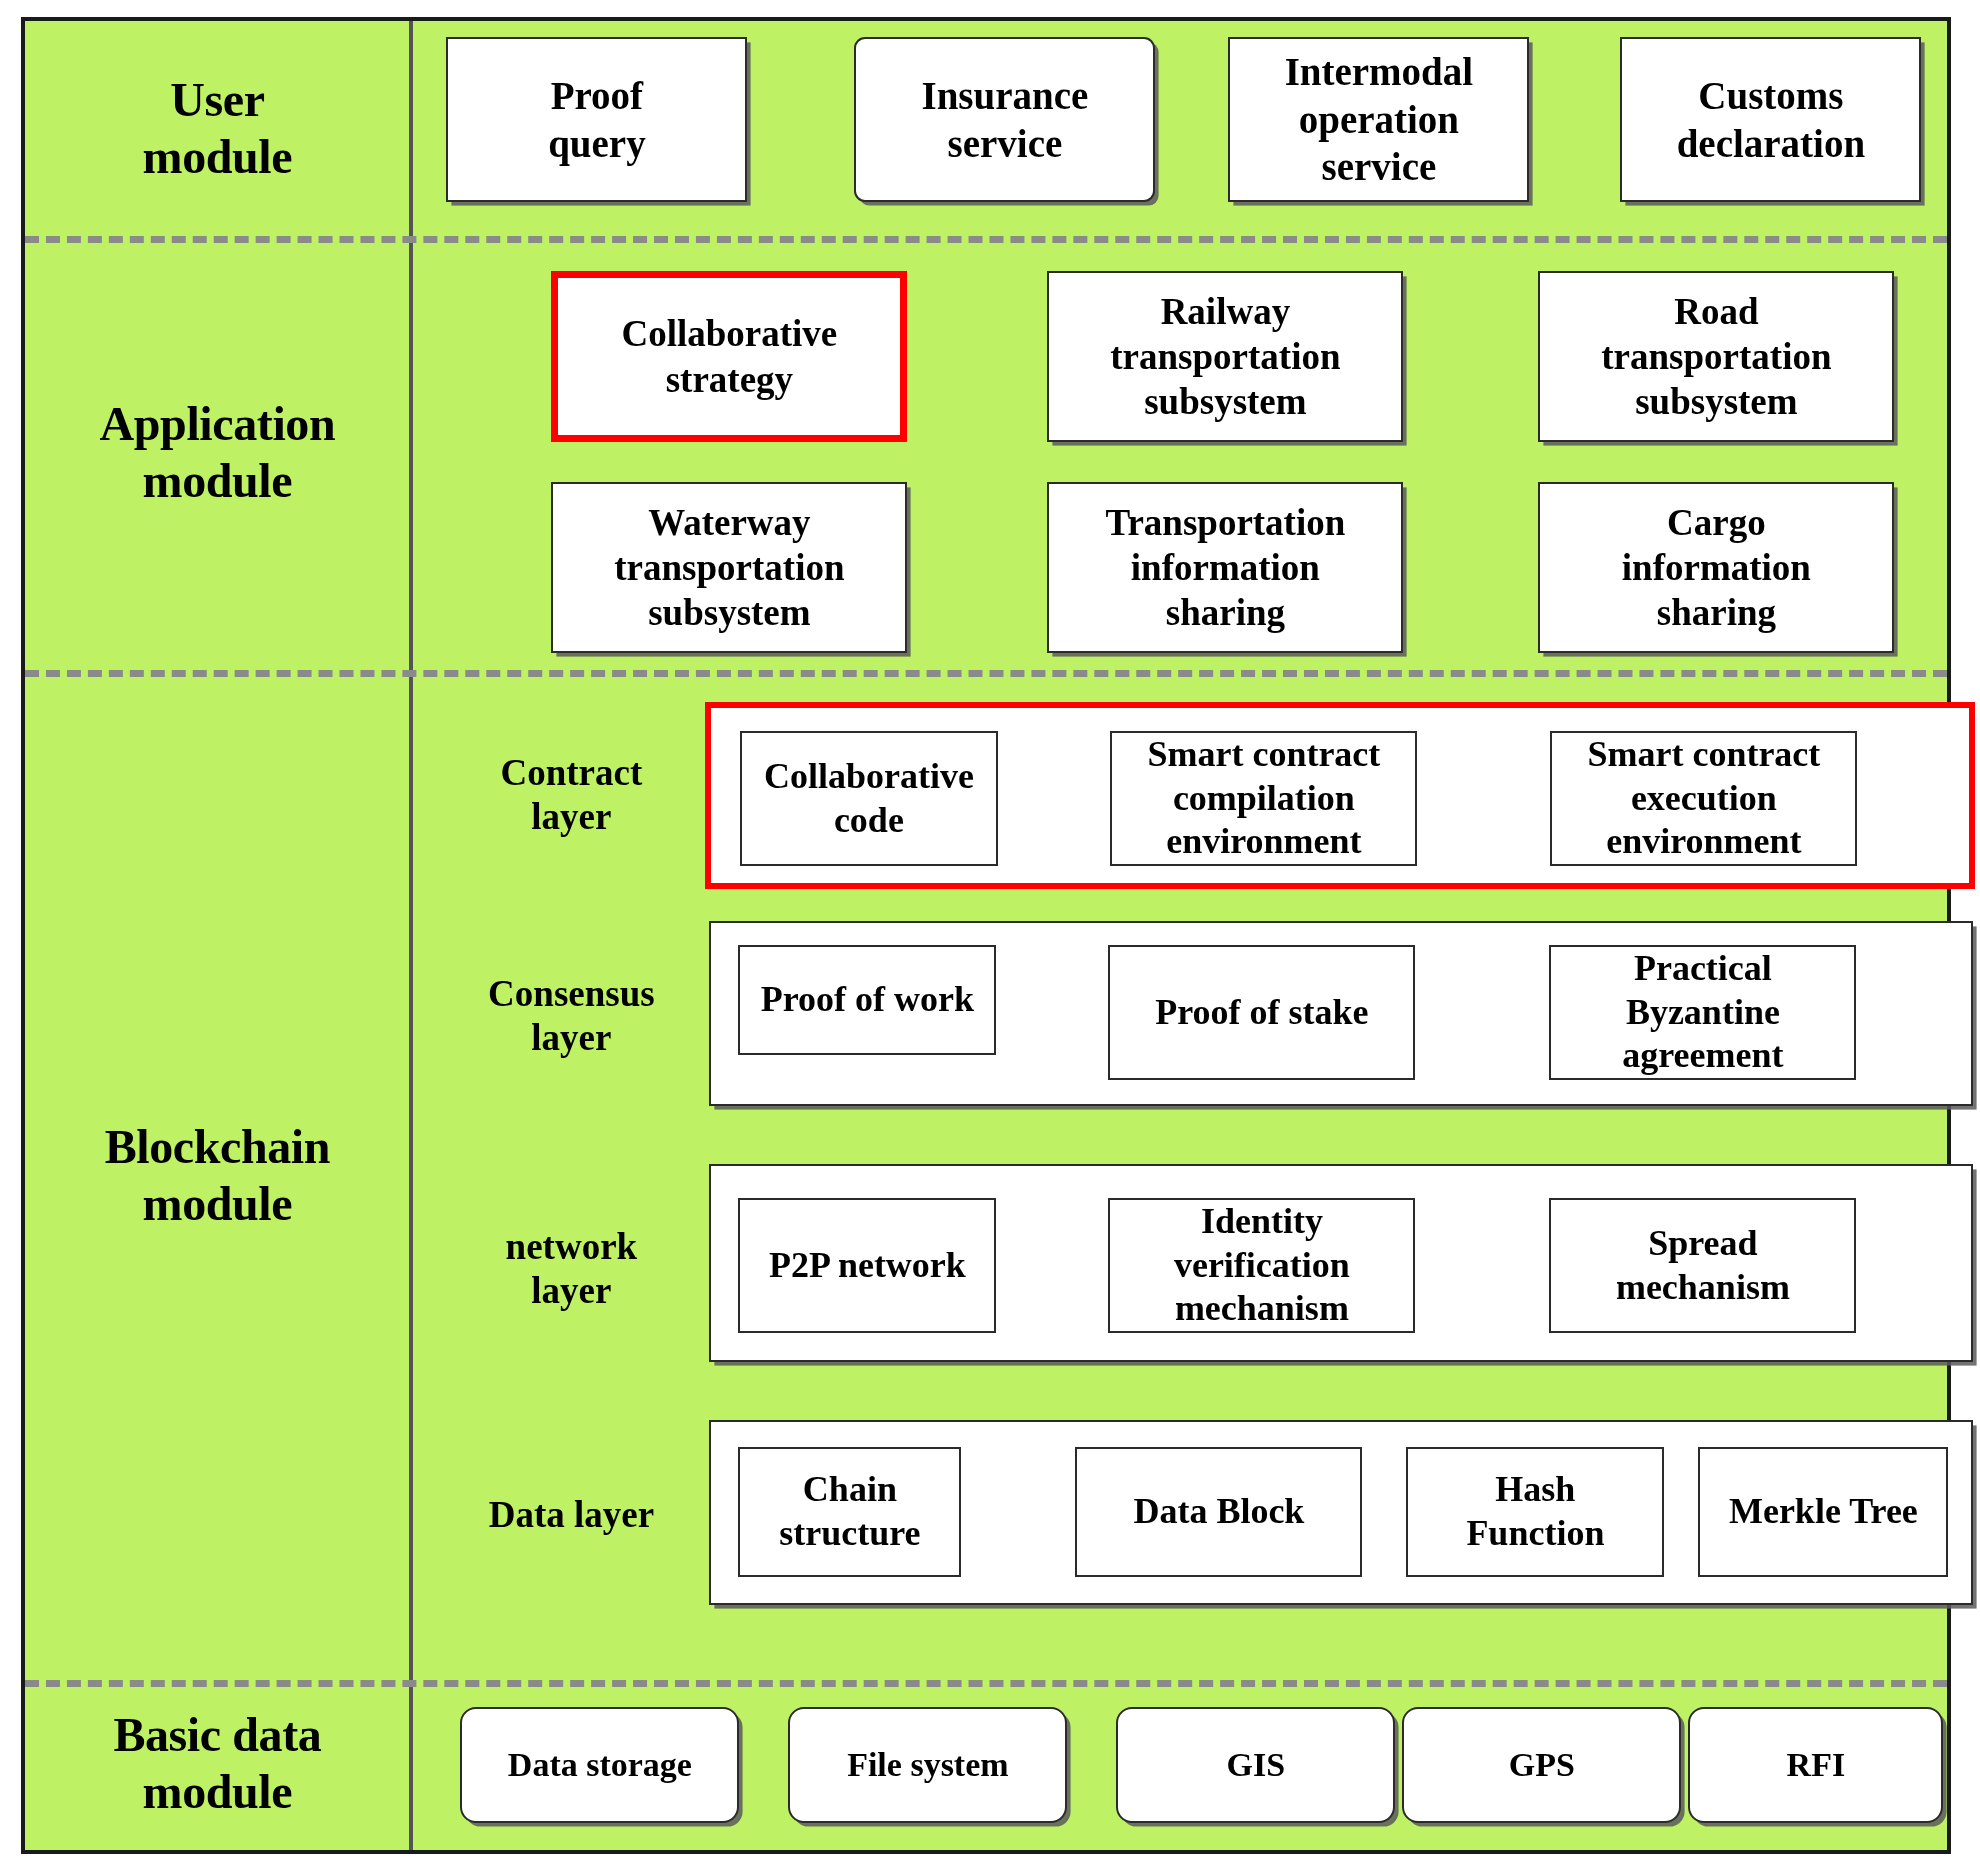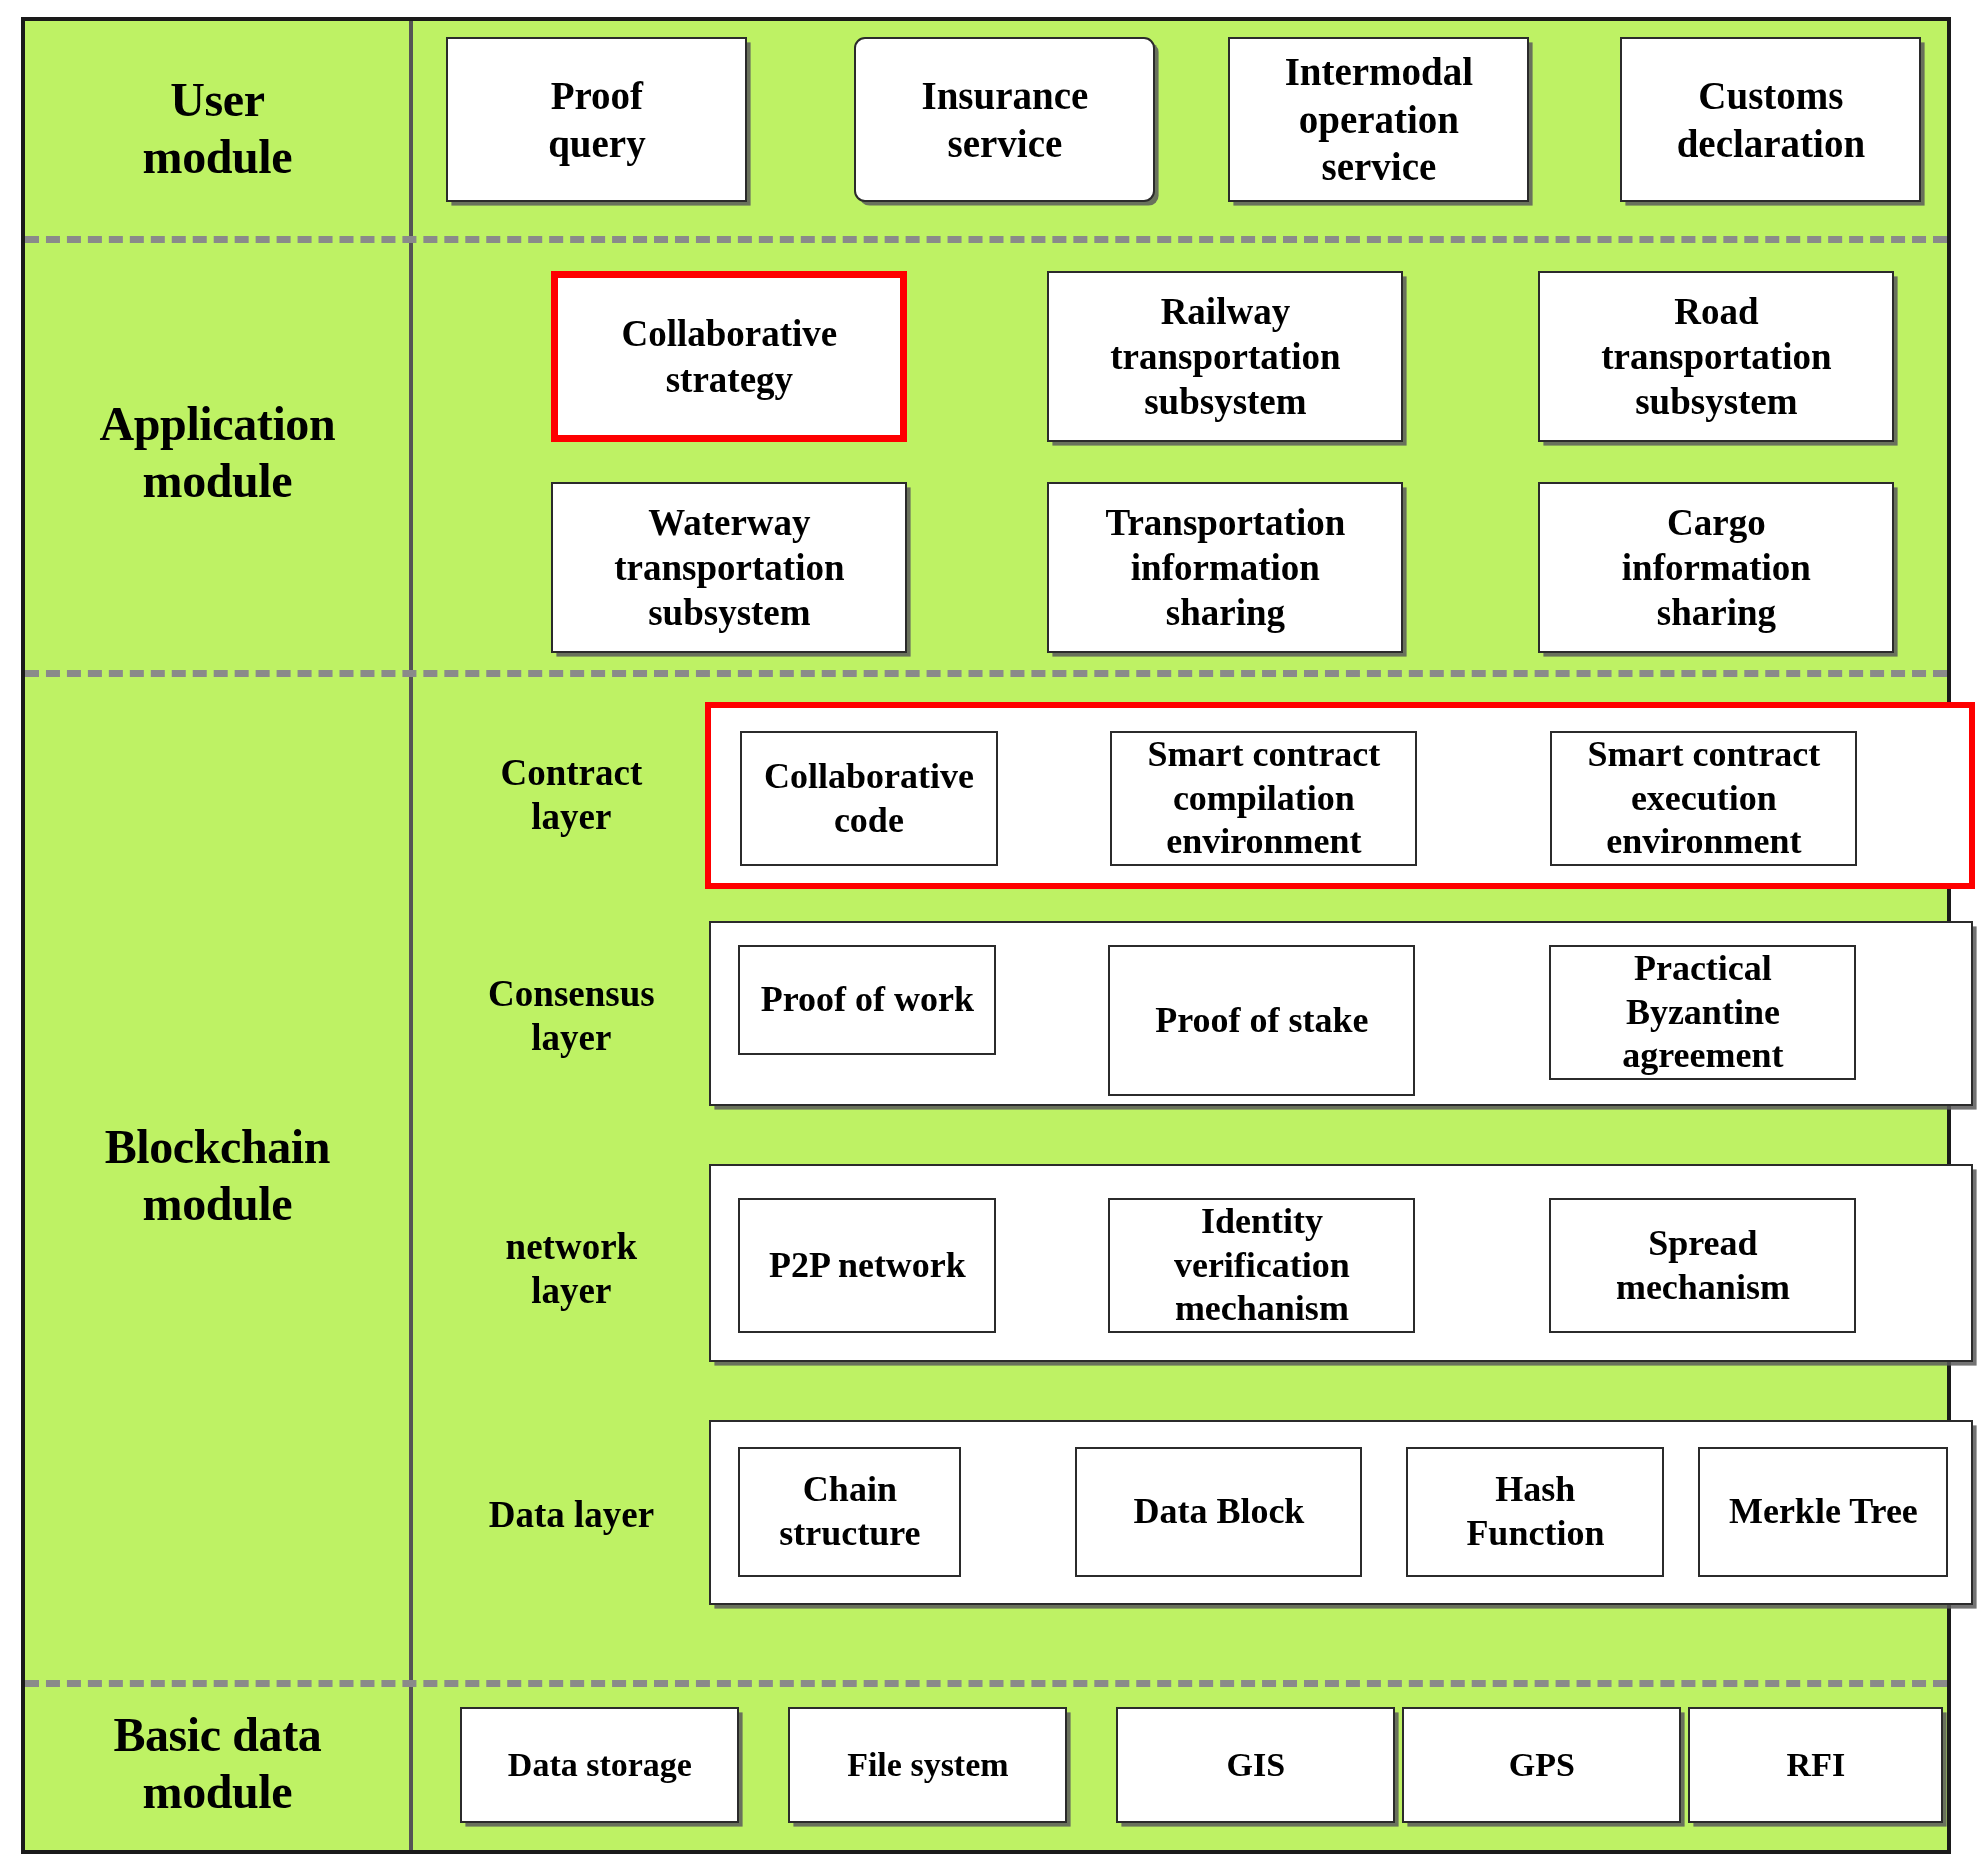--- a/index.html
+++ b/index.html
@@ -105,21 +105,21 @@
     justify-content:center;
     text-align:center;
     font-weight:bold;
     font-size:37px;
     line-height:1.2;
   }
 
   .fs-44{font-size:39px;}
   .fs-42{font-size:37px;}
   .fs-40{font-size:36px;}
-  .fs-38{font-size:34px;}
+  .fs-38{font-size:34px;border-radius:16px;}
 </style>
 </head>
 <body>
 
 <div id="frame">
 
   <div id="col-divider"></div>
 
   <div class="row-sep" style="top:215px;"></div>
   <div class="row-sep" style="top:649px;"></div>
@@ -265,21 +265,21 @@
         <div>layer</div>
       </div>
     </div>
 
     <div class="group" style="left:296px;top:251px;width:1264px;height:185px;">
       <div class="box fs-40" style="left:27px;top:22px;width:258px;height:110px;box-shadow:none;">
         <div>
           <span>Proof of work</span>
         </div>
       </div>
-      <div class="box fs-40" style="left:397px;top:22px;width:307px;height:151px;box-shadow:none;">
+      <div class="box fs-40" style="left:397px;top:22px;width:307px;height:135px;box-shadow:none;">
         <div>
           <span>Proof of stake</span>
         </div>
       </div>
       <div class="box fs-40" style="left:838px;top:22px;width:307px;height:135px;box-shadow:none;">
         <div>
           <span>Practical</span>
           <span>Byzantine</span>
           <span>agreement</span>
         </div>

